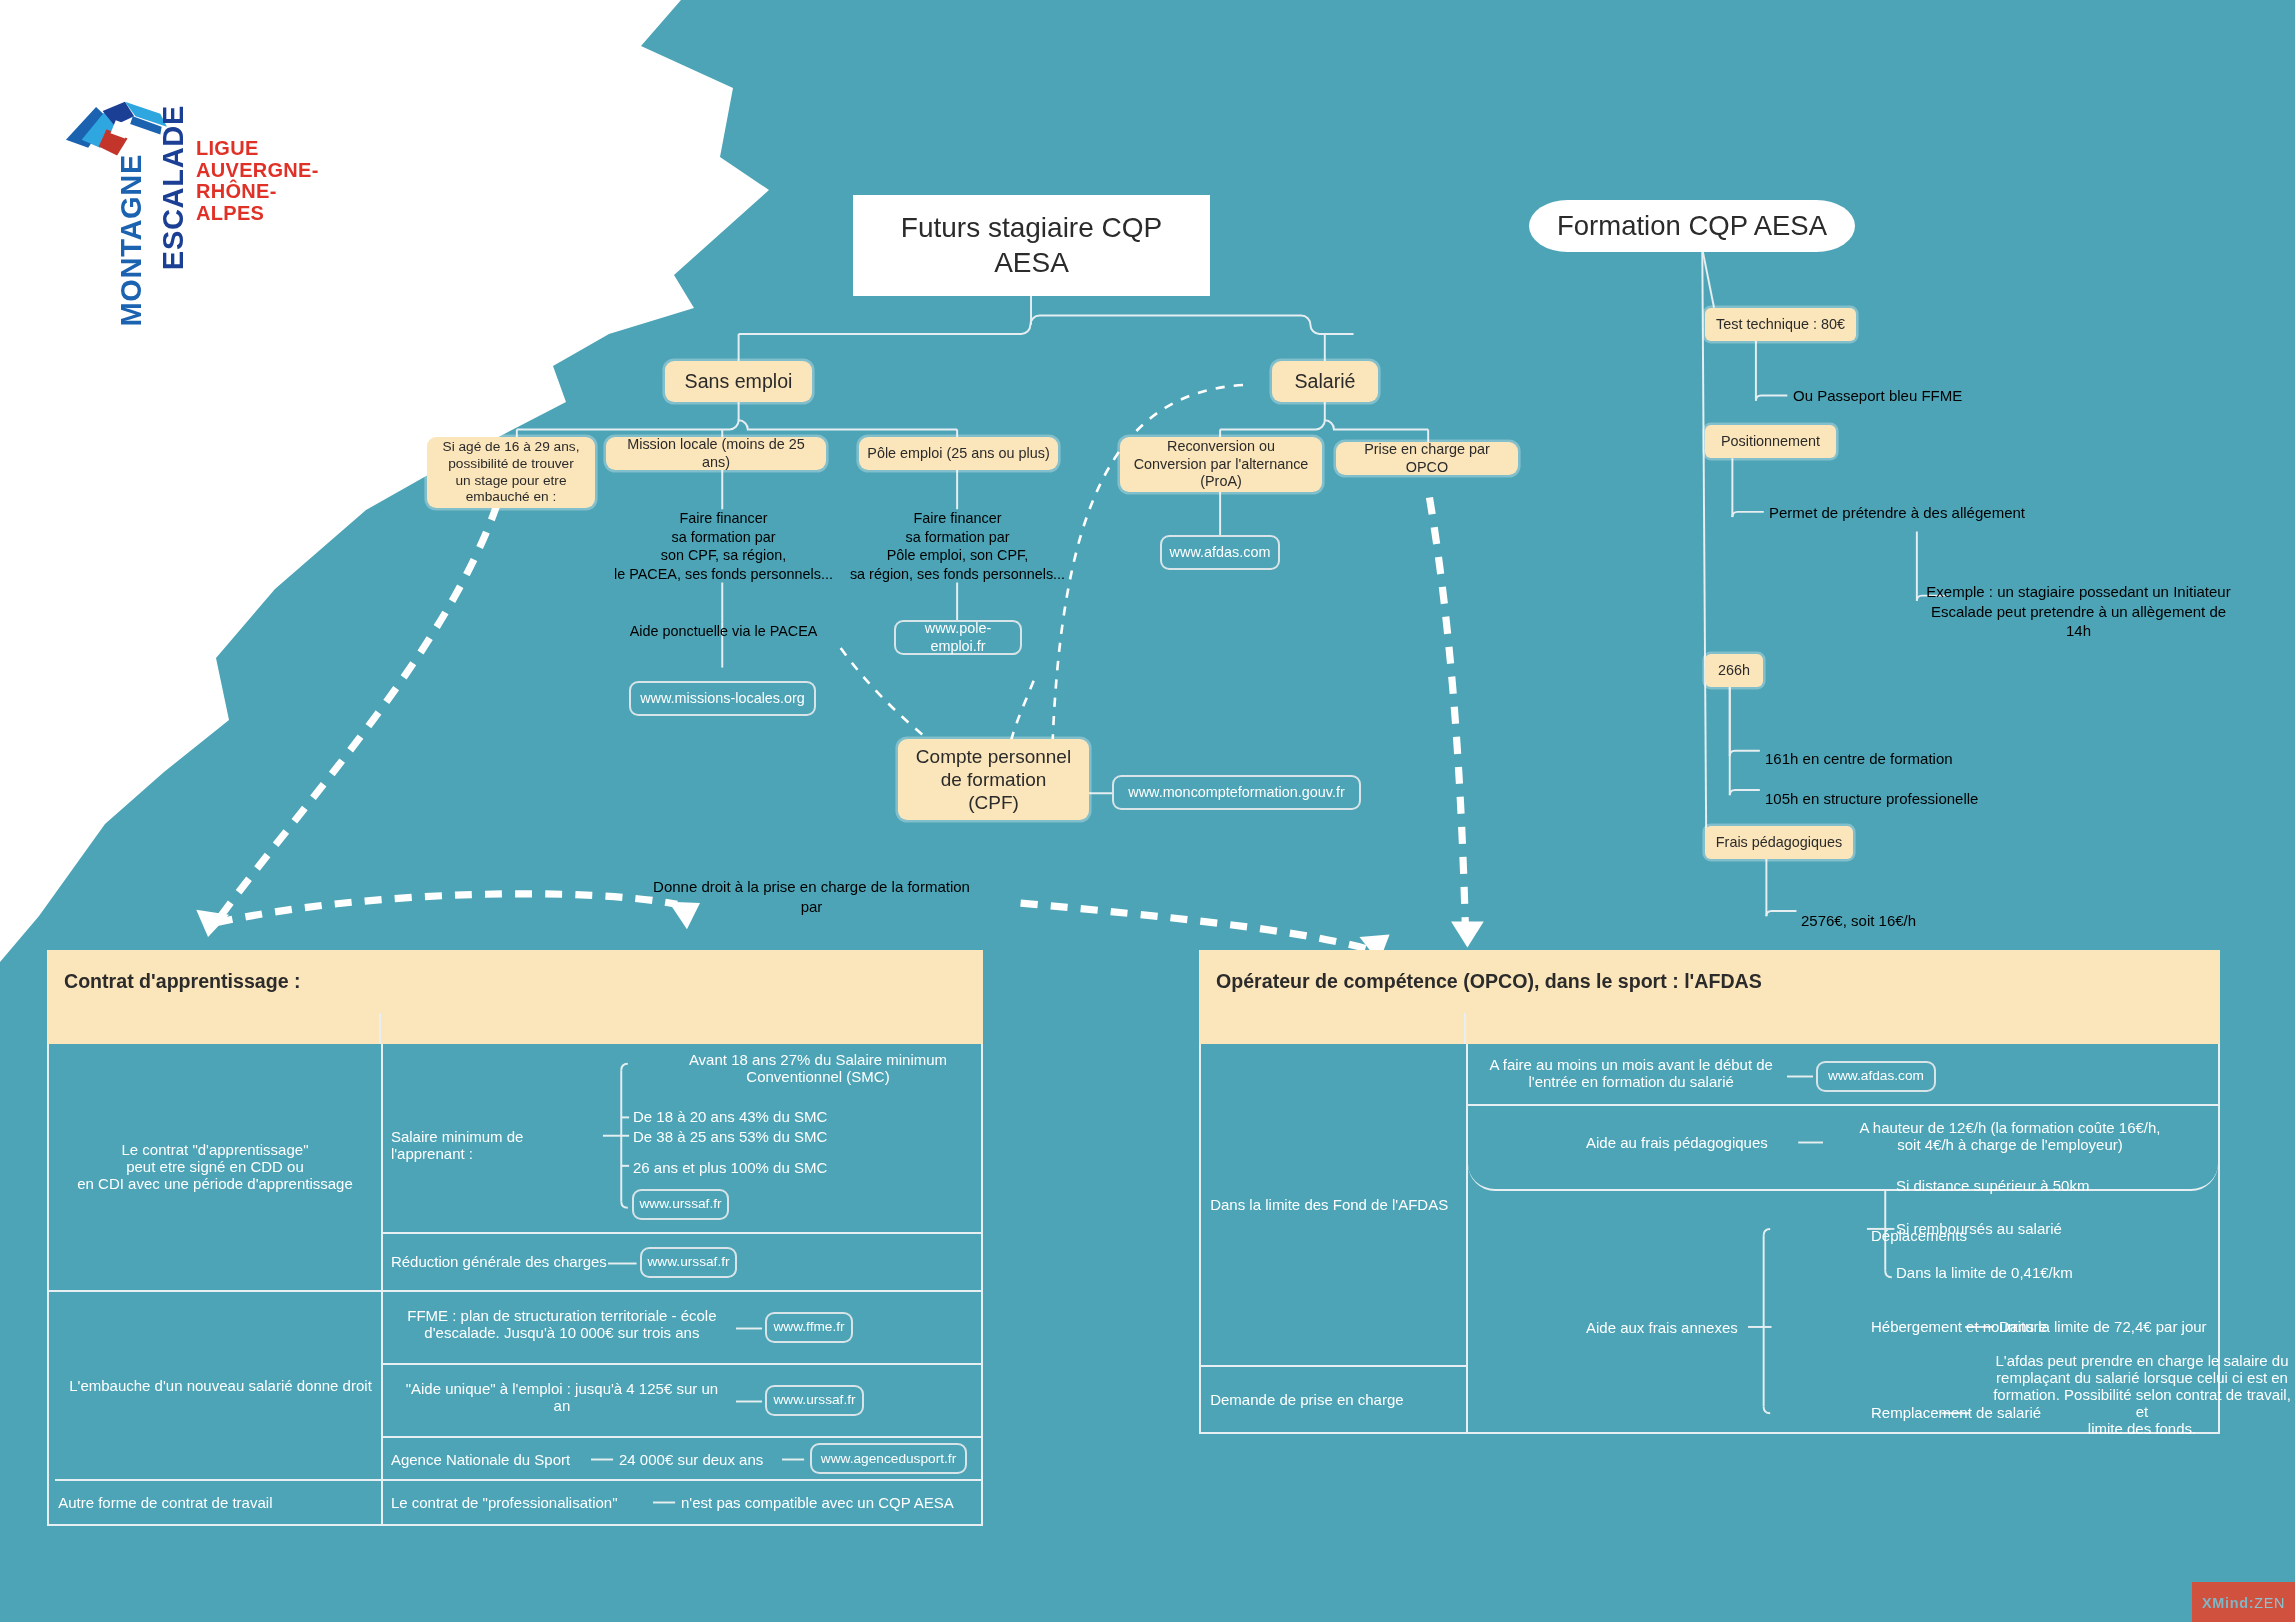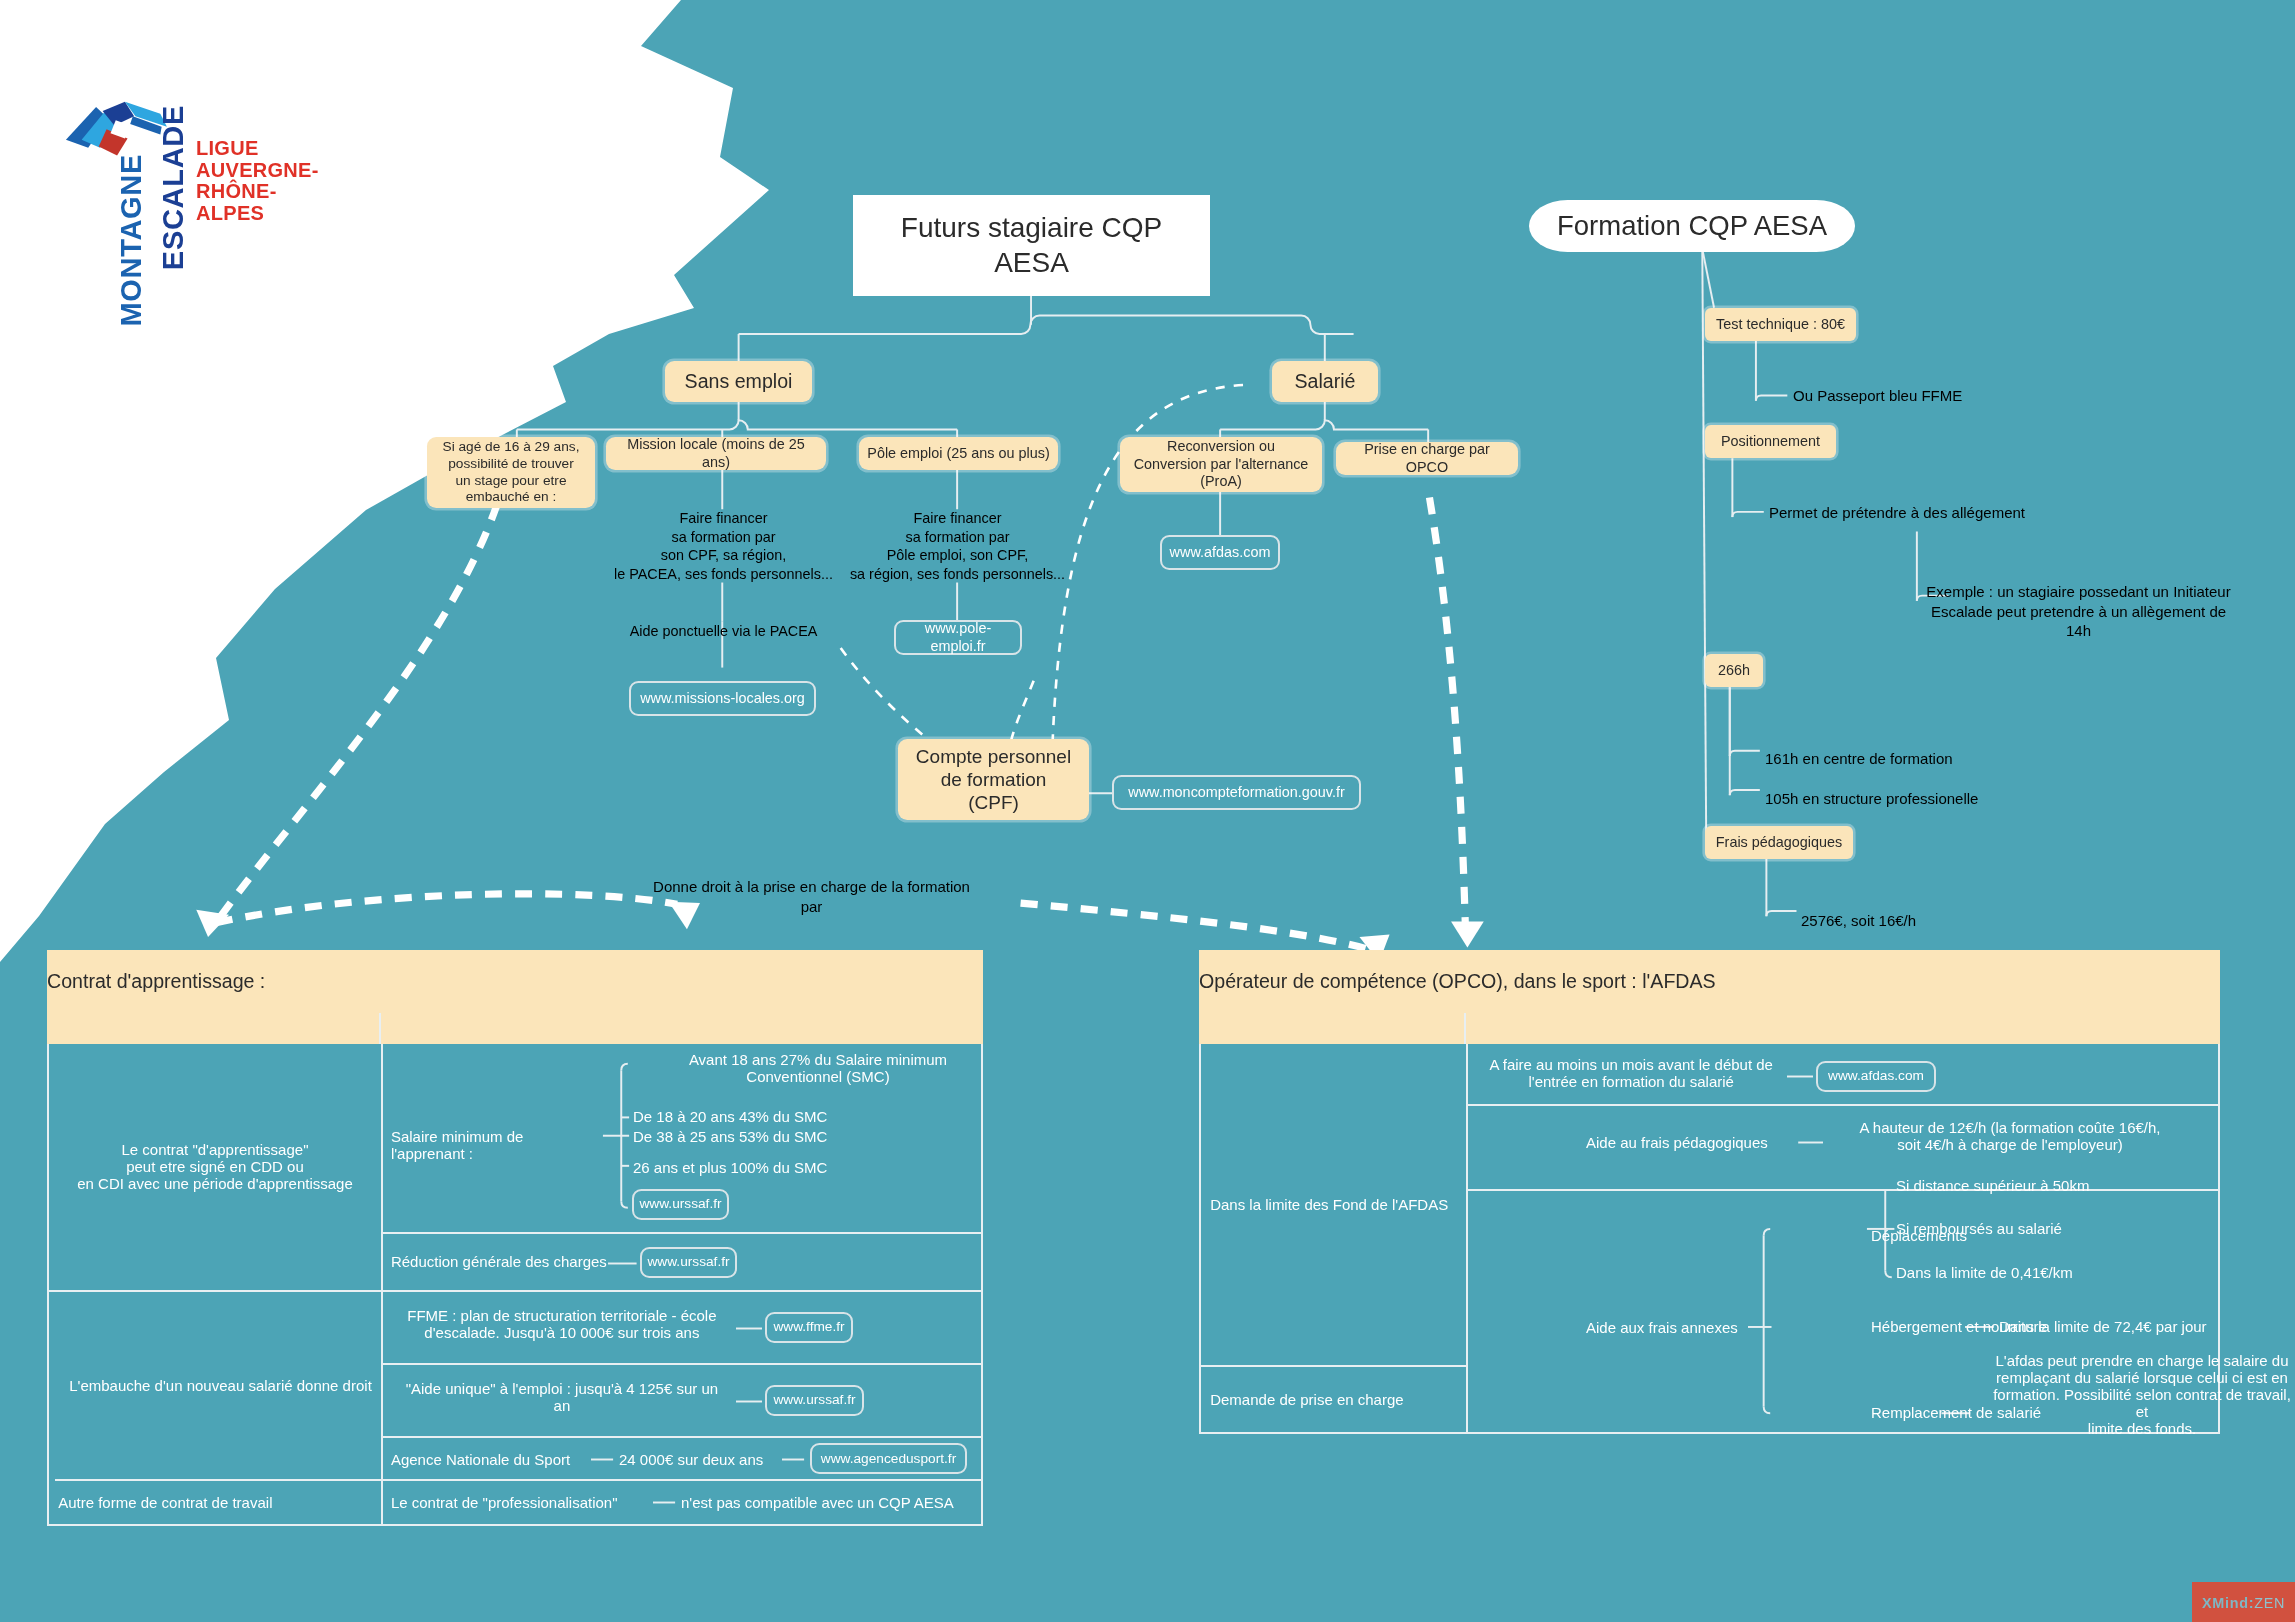--- a/index.html
+++ b/index.html
@@ -71,21 +71,21 @@
   
   .lbl{
     position:absolute;color:#000000;text-align:center;line-height:1.3;
   }
   .lbl.left{text-align:left;}
 
   
   .tbl{position:absolute;box-sizing:border-box;}
   .tbl-title{
     background:#FBE5BA;color:#2B2B2B;box-sizing:border-box;
-    display:flex;align-items:center;
+    display:flex;align-items:center;padding-left:17px;font-weight:bold;
   }
   .tbl-subhead{background:#FBE5BA;box-sizing:border-box;display:flex;}
   .tbl-subhead .c{border-right:2px solid #E8EFF2;box-sizing:border-box;}
   .tbl-subhead .c:last-child{border-right:none;}
   .tbl-body{box-sizing:border-box;border:2px solid #E8EFF2;border-top:none;display:flex;}
   .tcol{box-sizing:border-box;border-right:2px solid #E8EFF2;display:flex;
         align-items:center;justify-content:center;text-align:center;}
   .tcol:last-child{border-right:none;}
   .trow{box-sizing:border-box;border-bottom:2px solid #E8EFF2;position:relative;
         display:flex;align-items:center;justify-content:center;text-align:center;}
@@ -382,21 +382,21 @@
 
       <div class="trow" style="height:65px;width:100%;">
         <div class="abs" style="left:9.2px;top:11.8px;width:308px;font-size:15px;text-align:center;white-space:pre-line;">A faire au moins un mois avant le début de
 l'entrée en formation du salarié</div>
         <svg class="abs" width="39" height="65" style="left:319px;top:0;" viewBox="0 0 60 100">
           <line x1="0" y1="50" x2="40" y2="50" stroke="#E6EEF1" stroke-width="3"></line>
         </svg>
         <div class="pill" style="left:348px;top:17px;width:120px;height:31px;font-size:13.7px;">www.afdas.com</div>
       </div>
 
-      <div class="trow" style="height:88px;width:100%;">
+      <div class="trow" style="height:88px;width:100%;border-radius:27px;">
         <div class="abs" style="left:118px;top:27.5px;width:216px;font-size:15px;text-align:left;">Aide au frais pédagogiques</div>
         <svg class="abs" width="33" height="73" style="left:330px;top:0;" viewBox="0 0 50 112">
           <line x1="0" y1="56" x2="38" y2="56" stroke="#E6EEF1" stroke-width="3"></line>
         </svg>
         <div class="abs" style="left:359px;top:13px;width:366px;font-size:15px;text-align:center;white-space:pre-line;">A hauteur de 12€/h (la formation coûte 16€/h,
 soit 4€/h à charge de l'employeur)</div>
       </div>
 
       <div class="trow" style="height:251px;width:100%;">
         <div class="abs" style="left:118px;top:128px;width:164px;font-size:15px;text-align:left;">Aide aux frais annexes</div>

